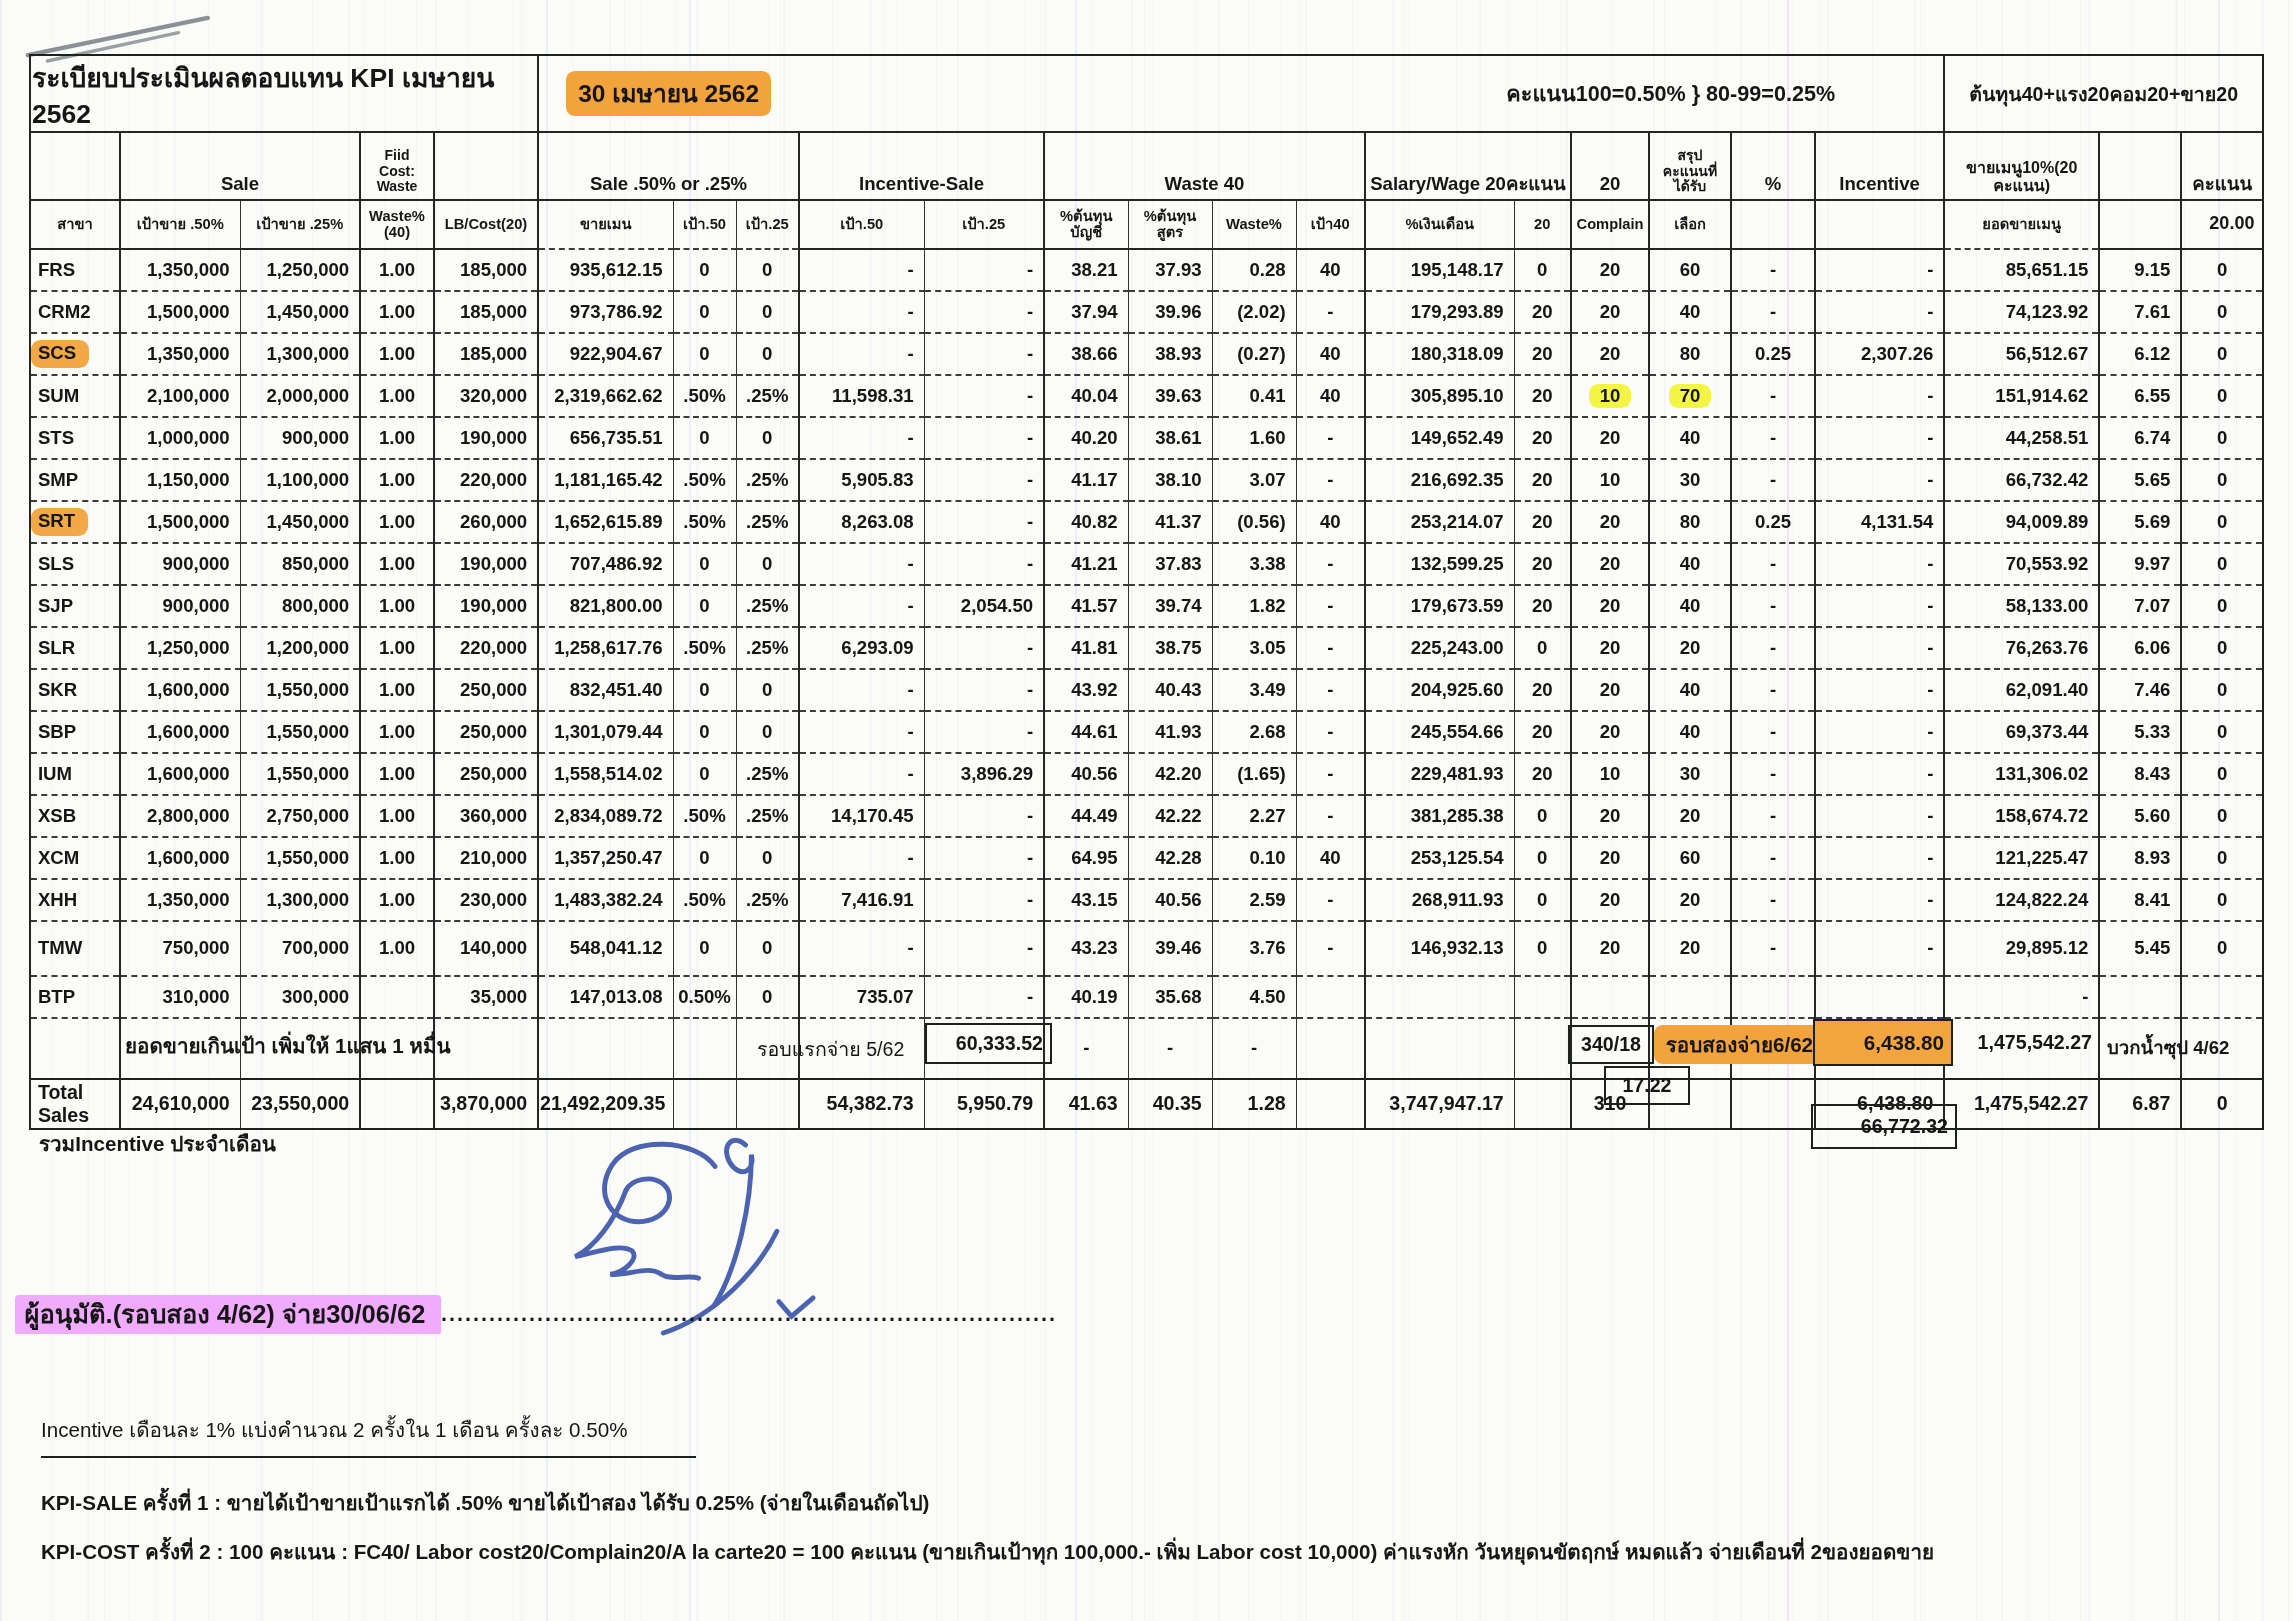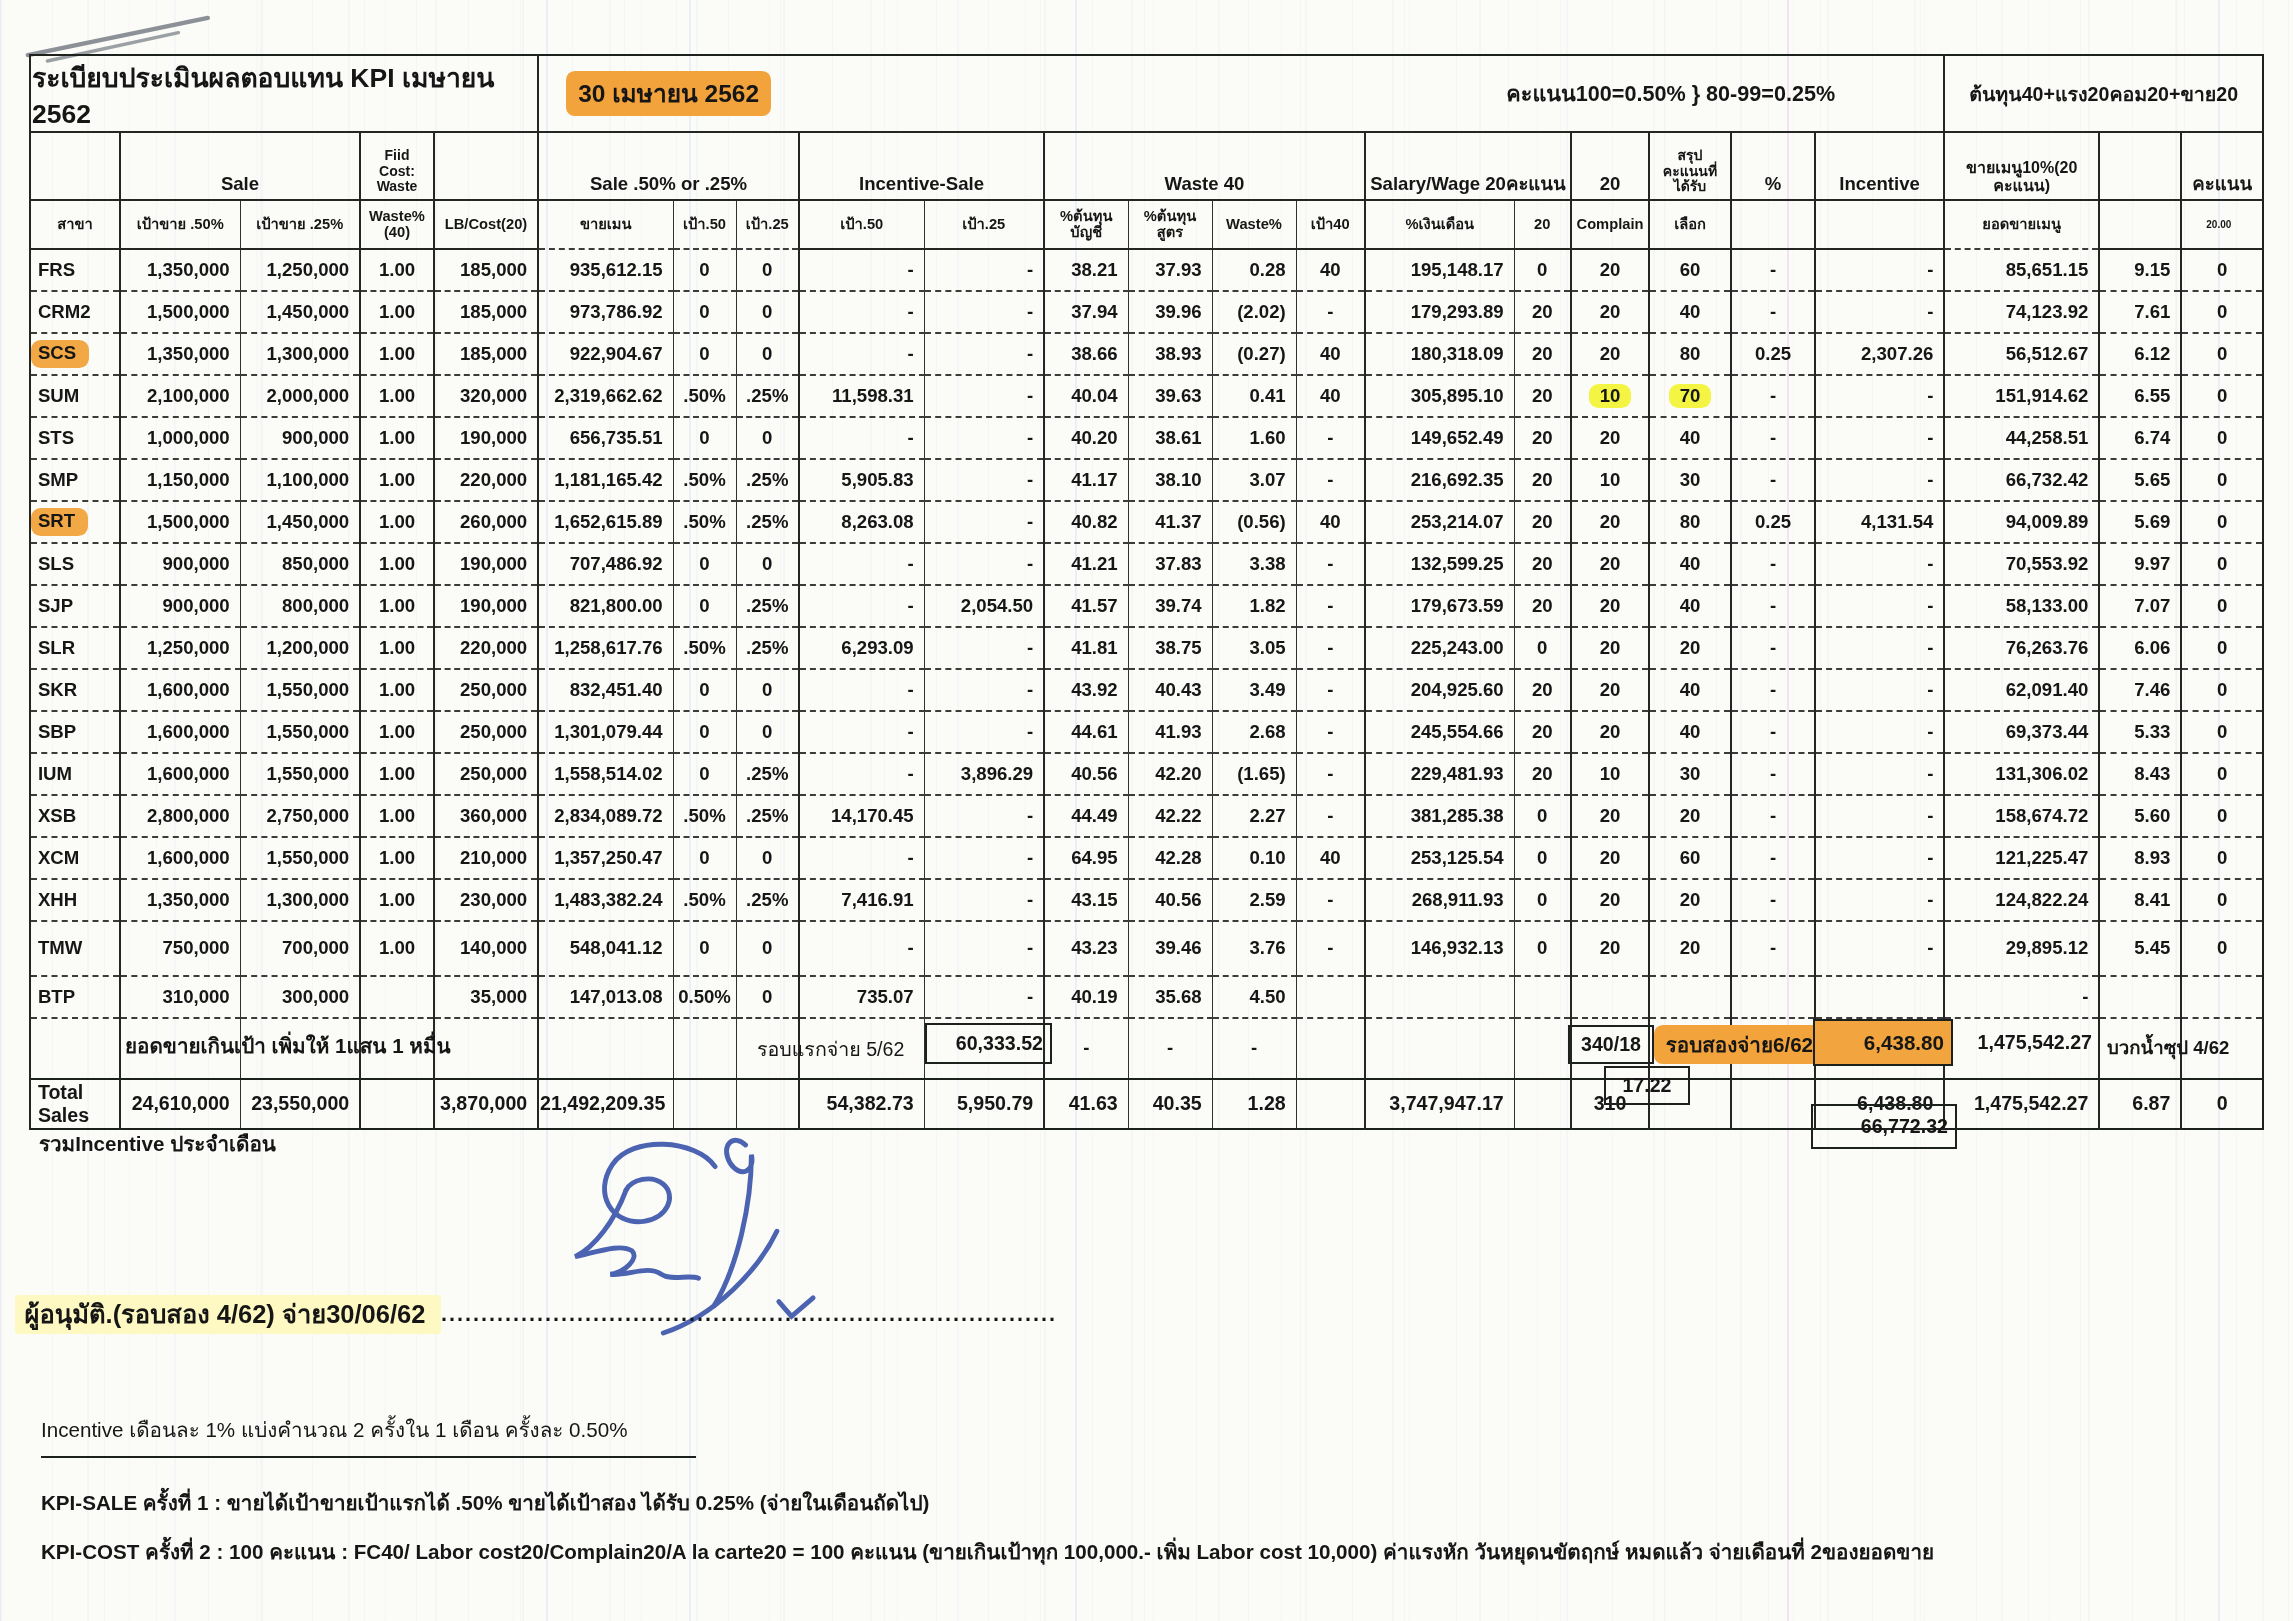--- a/index.html
+++ b/index.html
@@ -37,21 +37,21 @@
     text-align:center;font-size:18.6px;font-weight:700;padding-bottom:3.9px;
     white-space:pre-line;line-height:1.12;
   }
   tr.grow td.gsm{font-size:14px;}
   tr.grow td.gmd{font-size:16px;}
   tr.srow td{
     border-bottom:2.5px solid #232623;height:45px;vertical-align:middle;
     text-align:center;font-size:14.7px;font-weight:700;white-space:pre-line;line-height:1.1;
   }
   tr.srow td.dashb{border-bottom:2px dashed #3b3b3b;}
-  tr.srow td.hdr-right{padding-right:7.8px;font-size:10px;}
+  tr.srow td.hdr-right{text-align:right;padding-right:7.8px;font-size:18px;}
 
   
   tbody tr.data td{border-bottom:2px dashed #3b3b3b;height:38px;font-size:18.6px;font-weight:700;vertical-align:middle;}
   tbody tr.tall td{height:51px;}
   tbody tr.spacer td{height:57px;}
   tbody tr.total td{border-top:2.9px solid #1d211e;height:46px;font-size:19.6px;font-weight:700;vertical-align:middle;}
   td.branch{text-align:left;padding-left:6.9px;font-size:18.6px;}
   td.ar{text-align:right;padding-right:9.8px;}
   td.ac{text-align:center;}
 
@@ -69,21 +69,21 @@
   .r1-box{left:925px;top:1023px;width:116px;height:37px;}
   .complain-box{left:1568px;top:1025px;width:82px;height:35px;}
   .r2-label{left:1654px;top:1025px;font-size:20.6px;font-weight:700;}
   .r2-box{left:1813px;top:1019px;width:129px;height:43px;background:#f2a53e;border-width:2.9px;font-size:20.6px;}
   .menu-total{left:1949px;top:1031px;width:143px;font-size:19.6px;font-weight:700;text-align:right;}
   .menu-note{left:2107px;top:1033px;font-size:18.6px;font-weight:700;}
   .avg-box{left:1568px;top:1066px;width:82px;height:35px;margin-left:36px;}
   .grand-box{left:1811px;top:1104px;width:135px;height:41px;}
   .monthly-label{left:39px;top:1127px;font-size:20.6px;font-weight:700;}
   .approver{left:14.7px;top:1294px;width:1039px;white-space:nowrap;overflow:hidden;}
-  .approver-text{font-size:25.5px;font-weight:700;padding:4.9px 15.7px 6.9px 9.8px;border-radius:3.9px;background:#fef9c3;}
+  .approver-text{font-size:25.5px;font-weight:700;padding:4.9px 15.7px 6.9px 9.8px;border-radius:3.9px;background:#f0abfc;}
   .dots{font-size:21.6px;font-weight:700;letter-spacing:2px;vertical-align:2px;}
   .note1{left:41px;top:1413px;font-size:20.6px;font-weight:400;border-bottom:2.5px solid #1d211e;padding:0 69px 9.8px 0;}
   .note2{left:41px;top:1486px;font-size:20.6px;font-weight:700;text-align:center;}
   .note3{left:41px;top:1535px;font-size:20.6px;font-weight:700;text-align:center;}
 </style>
 </head>
 <body>
 
 <div class="streak b" data-name="scan-streak" style="left:546px"></div>
 <div class="streak b" data-name="scan-streak" style="left:689px"></div>

